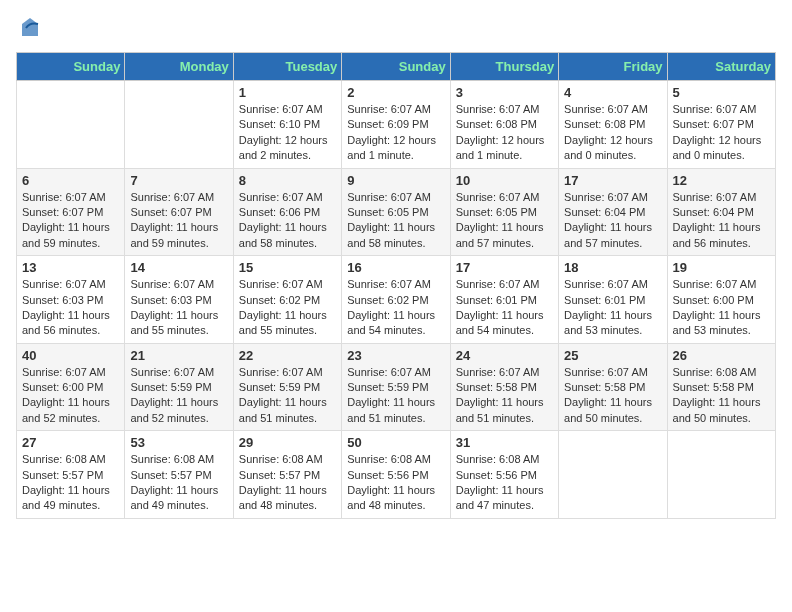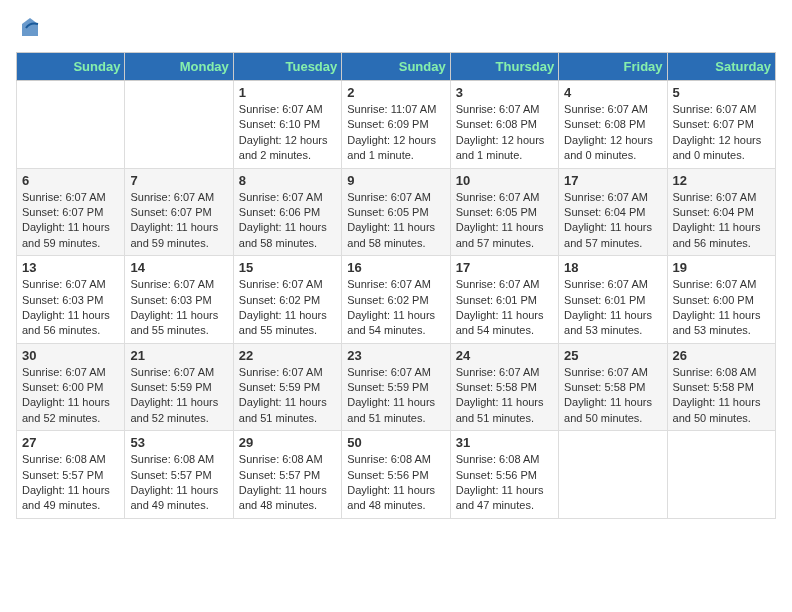--- a/index.html
+++ b/index.html
@@ -124,21 +124,21 @@
         <td></td>
         <td>
           <span class="day-number">1</span>
           <div class="day-info">Sunrise: 6:07 AM
 Sunset: 6:10 PM
 Daylight: 12 hours
 and 2 minutes.</div>
         </td>
         <td>
           <span class="day-number">2</span>
-          <div class="day-info">Sunrise: 11:07 AM
+          <div class="day-info">Sunrise: 6:07 AM
 Sunset: 6:09 PM
 Daylight: 12 hours
 and 1 minute.</div>
         </td>
         <td>
           <span class="day-number">3</span>
           <div class="day-info">Sunrise: 6:07 AM
 Sunset: 6:08 PM
 Daylight: 12 hours
 and 1 minute.</div>
@@ -255,21 +255,21 @@
         <td>
           <span class="day-number">19</span>
           <div class="day-info">Sunrise: 6:07 AM
 Sunset: 6:00 PM
 Daylight: 11 hours
 and 53 minutes.</div>
         </td>
       </tr>
       <tr>
         <td>
-          <span class="day-number">30</span>
+          <span class="day-number">40</span>
           <div class="day-info">Sunrise: 6:07 AM
 Sunset: 6:00 PM
 Daylight: 11 hours
 and 52 minutes.</div>
         </td>
         <td>
           <span class="day-number">21</span>
           <div class="day-info">Sunrise: 6:07 AM
 Sunset: 5:59 PM
 Daylight: 11 hours

